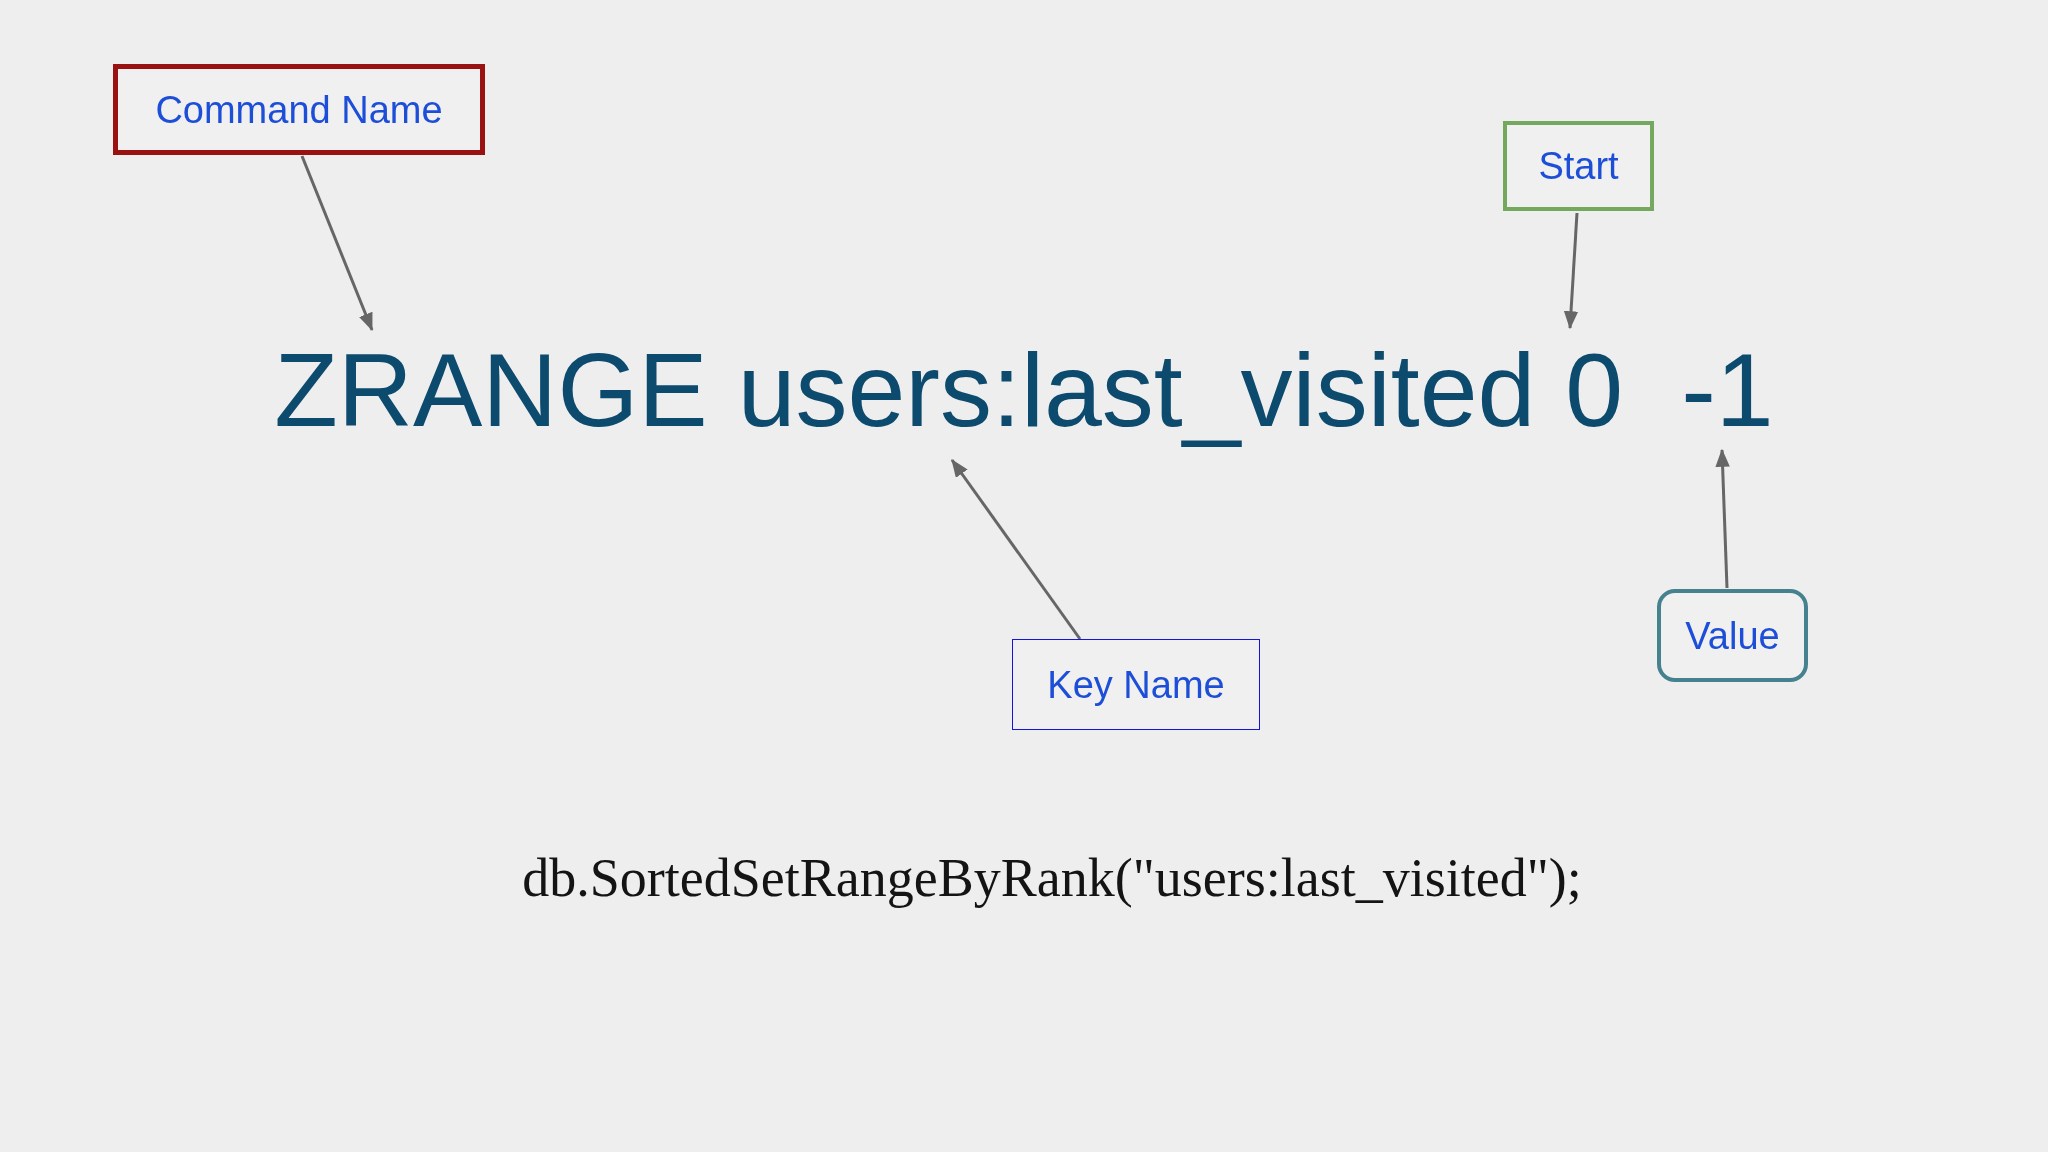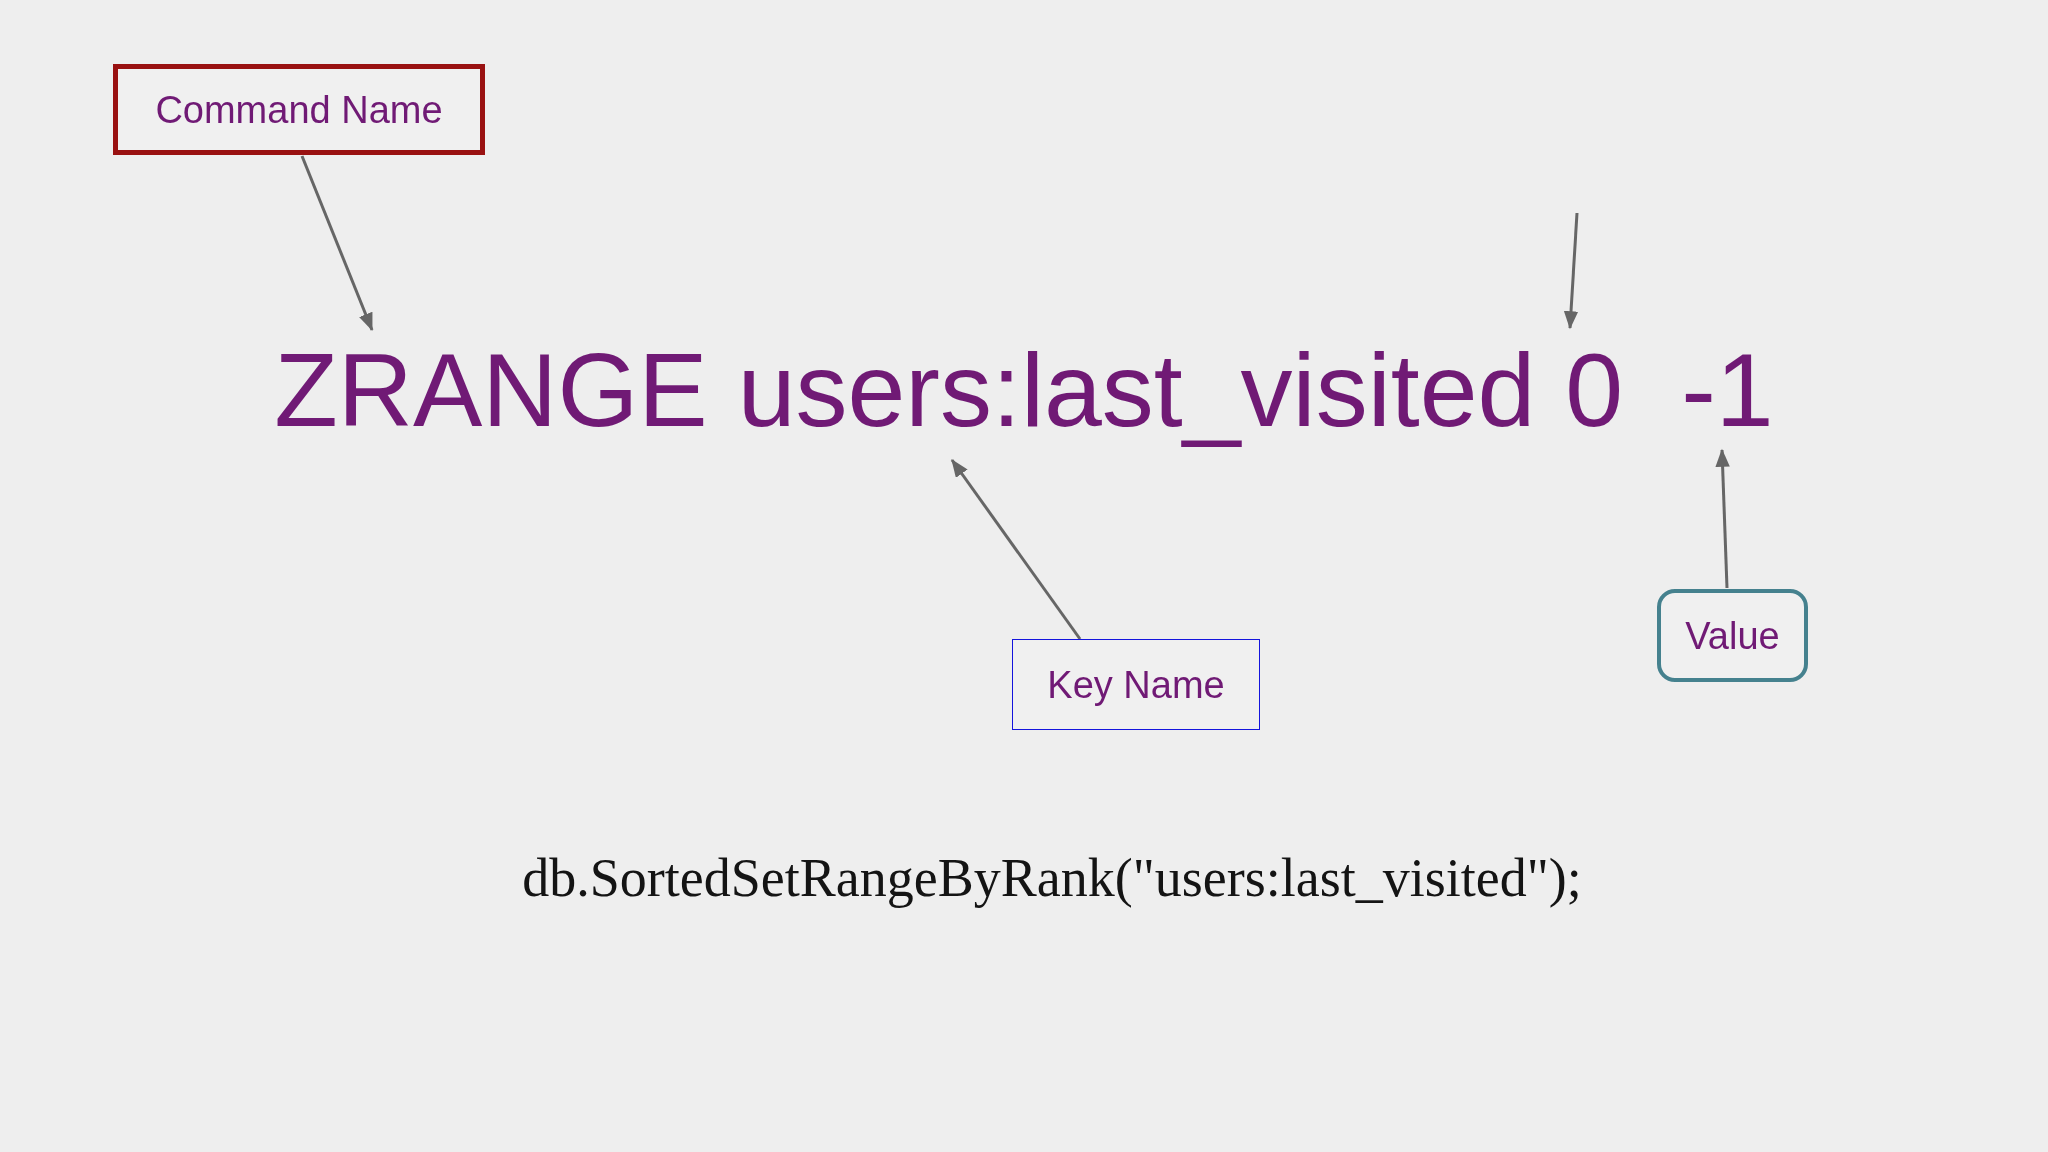--- a/index.html
+++ b/index.html
@@ -26,21 +26,21 @@
     height: 1152px;
     pointer-events: none;
   }
   .label-box {
     position: absolute;
     display: flex;
     align-items: center;
     justify-content: center;
     box-sizing: border-box;
     background: #f0f0f0;
-    color: #701a75;
+    color: #1d4ed8;
     font-size: 38px;
     line-height: 1;
     white-space: nowrap;
   }
   .box-command-name {
     left: 113px; top: 64px;
     width: 372px; height: 91px;
     border: 5px solid #991111;
   }
   .box-start {
@@ -59,21 +59,21 @@
     border: 4px solid #45818e;
   }
   .command-line {
     position: absolute;
     left: 0;
     top: 338px;
     width: 100%;
     text-align: center;
     font-size: 104px;
     line-height: 1;
-    color: #701a75;
+    color: #0c4a6e;
     white-space: nowrap;
   }
   .command-line .tok { display: inline-block; }
   .tok-command { margin-right: 30px; }
   .tok-key     { margin-right: 30px; }
   .tok-start   { margin-right: 58px; }
   .code-line {
     position: absolute;
     left: 28px;
     top: 846px;
@@ -100,20 +100,23 @@
     <line x1="302" y1="156" x2="372" y2="330" stroke-width="3" marker-end="url(#ah)" stroke="#666666"></line>
     <line x1="1577" y1="213" x2="1570" y2="328" stroke-width="3" marker-end="url(#ah)" stroke="#666666"></line>
     <line x1="1080" y1="639" x2="952" y2="460" stroke-width="3" marker-end="url(#ah)" stroke="#666666"></line>
     <line x1="1727" y1="588" x2="1722" y2="450" stroke-width="3" marker-end="url(#ah)" stroke="#666666"></line>
   </svg>
 
   <div class="label-box box-command-name" style="border-color: rgb(153, 17, 17);">
     <span>Command Name</span>
   </div>
 
+  <div class="label-box box-start" style="border-color: rgb(115, 168, 94);">
+    <span>Start</span>
+  </div>
 
   <div class="label-box box-key-name" style="border-color: rgb(20, 20, 221);">
     <span>Key Name</span>
   </div>
 
   <div class="label-box box-value" style="border-color: rgb(69, 129, 142); border-radius: 18px;">
     <span>Value</span>
   </div>
 
   <div class="command-line">

